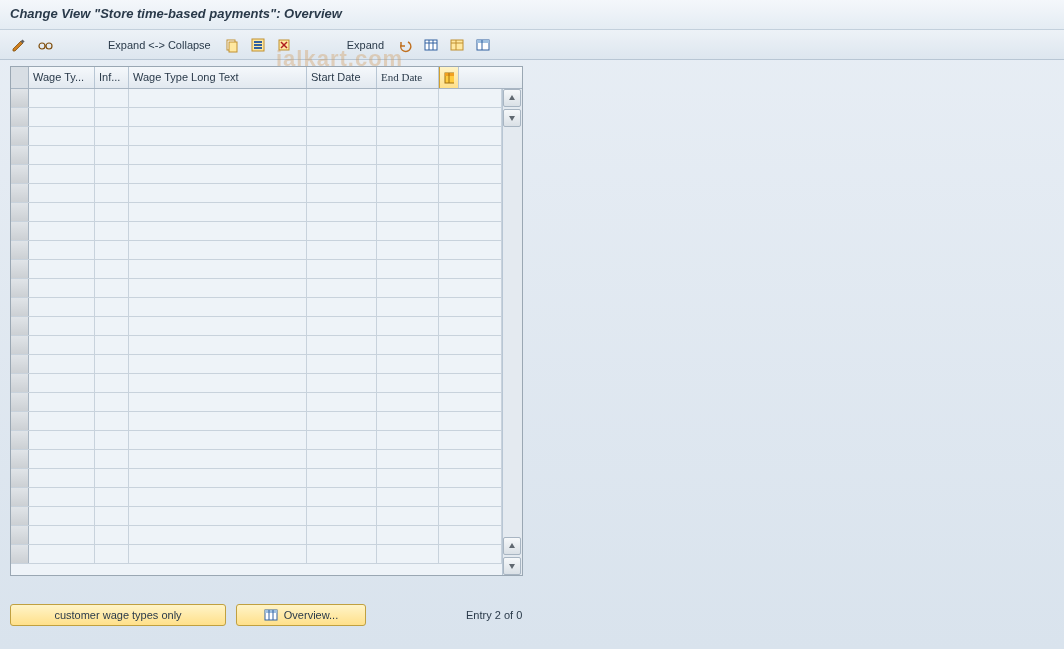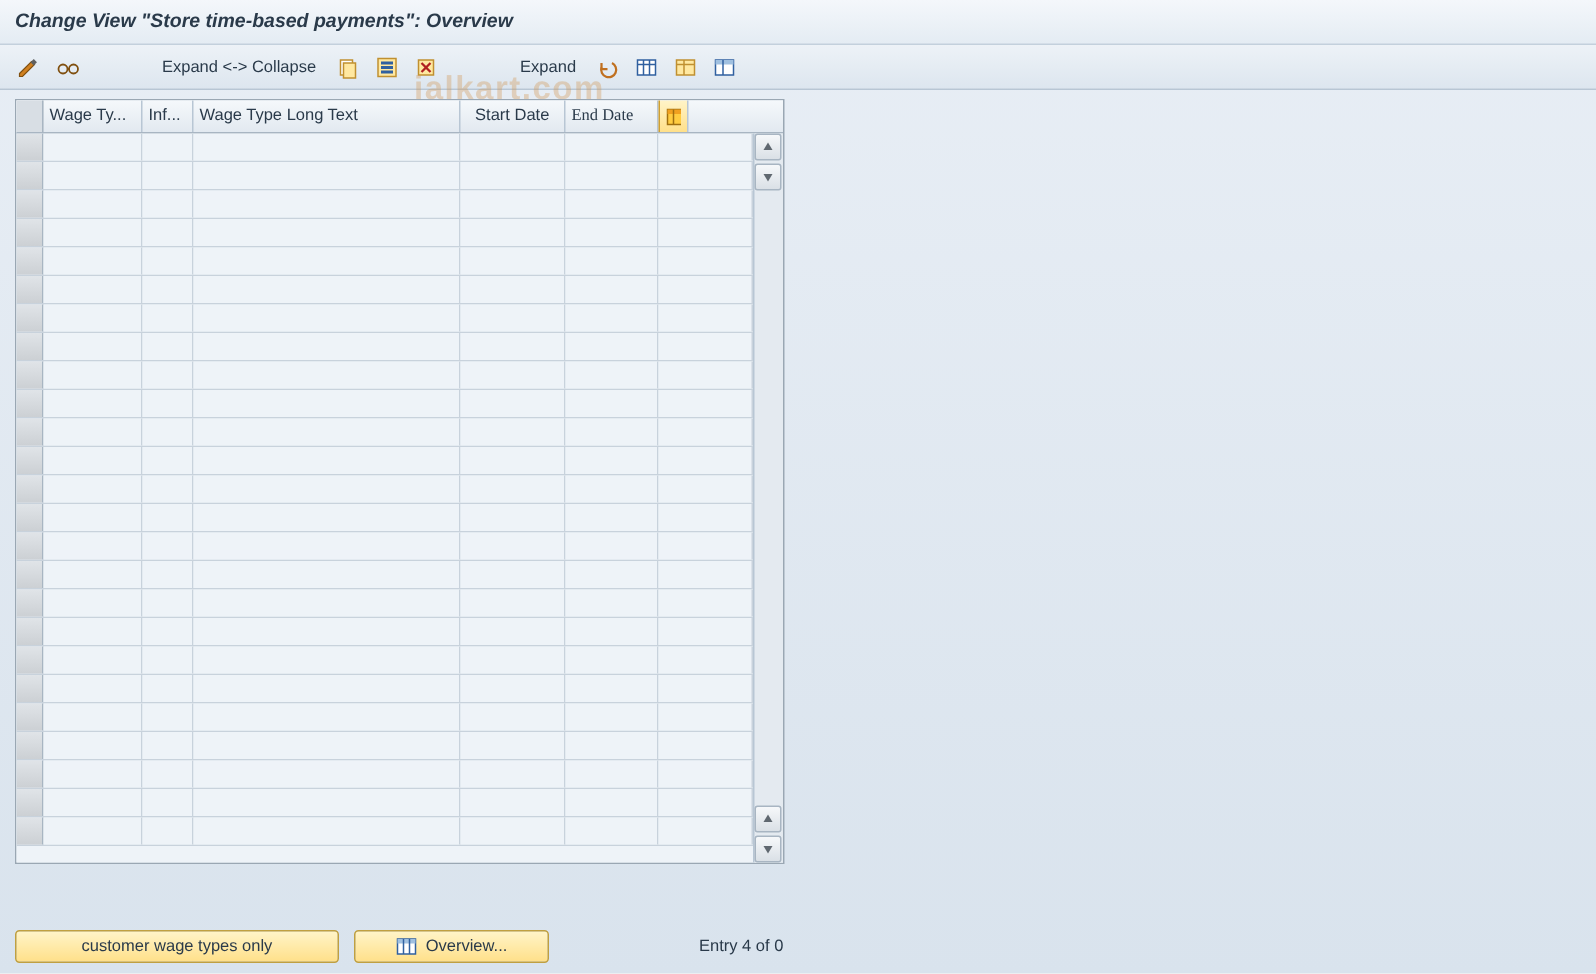--- a/index.html
+++ b/index.html
@@ -74,21 +74,21 @@
     font-size: 11px;
     color: #2a3a4a;
     white-space: nowrap;
     overflow: hidden;
     text-overflow: ellipsis;
   }
   .th.sel { width: 18px; background: #d8dee4; border-right-color:#a8b5c2; }
   .th.c1 { width: 66px; }
   .th.c2 { width: 34px; }
   .th.c3 { width: 178px; }
-  .th.c4 { width: 70px; text-align: center; }
+  .th.c4 { width: 70px; }
   .th.c5 { width: 62px; font-family: Liberation Serif, serif; }
   .th.cfg {
     width: 20px;
     display:flex; align-items:center; justify-content:center;
     background: linear-gradient(to bottom, #fff4c8 0%, #ffe08a 100%);
     border-left:1px solid #d0a030;
   }
   .tbody {
     position: absolute;
     top: 22px; left: 0; right: 20px; bottom: 0;
@@ -123,21 +123,21 @@
     background: linear-gradient(to bottom,#f6f8fa,#dae0e6);
     border:1px solid #a8b5c2; border-radius:2px;
     cursor:pointer;
   }
   .vscroll .arrow.up { position:absolute; top:0; left:0; }
   .vscroll .arrow.dn1 { position:absolute; top:20px; left:0; }
   .vscroll .arrow.dn2 { position:absolute; bottom:20px; left:0; }
   .vscroll .arrow.dn3 { position:absolute; bottom:0; left:0; }
   .bottom-bar {
     position: absolute;
-    left: 10px; right: 10px; bottom: 4px;
+    left: 10px; right: 10px; bottom: 20px;
     height: 28px;
     display: flex;
     align-items: center;
     gap: 10px;
   }
   .btn {
     height: 22px;
     display: inline-flex; align-items: center; justify-content: center;
     font-size: 11px;
     color: #2a3a4a;
@@ -518,16 +518,16 @@
       <span class="ico">
         <svg width="14" height="14">
             <rect x="1" y="2" width="12" height="10" fill="#fff" stroke="#3060a0"></rect>
             <rect x="1" y="2" width="12" height="3" fill="#a0c0e0"></rect>
             <line x1="5" y1="2" x2="5" y2="12" stroke="#3060a0"></line>
             <line x1="9" y1="2" x2="9" y2="12" stroke="#3060a0"></line>
           </svg>
       </span>
       <span>Overview...</span>
     </div>
-    <div class="entry-text">Entry 4 of 0</div>
+    <div class="entry-text">Entry 2 of 0</div>
   </div>
 
 </div>
 
 </body></html>

